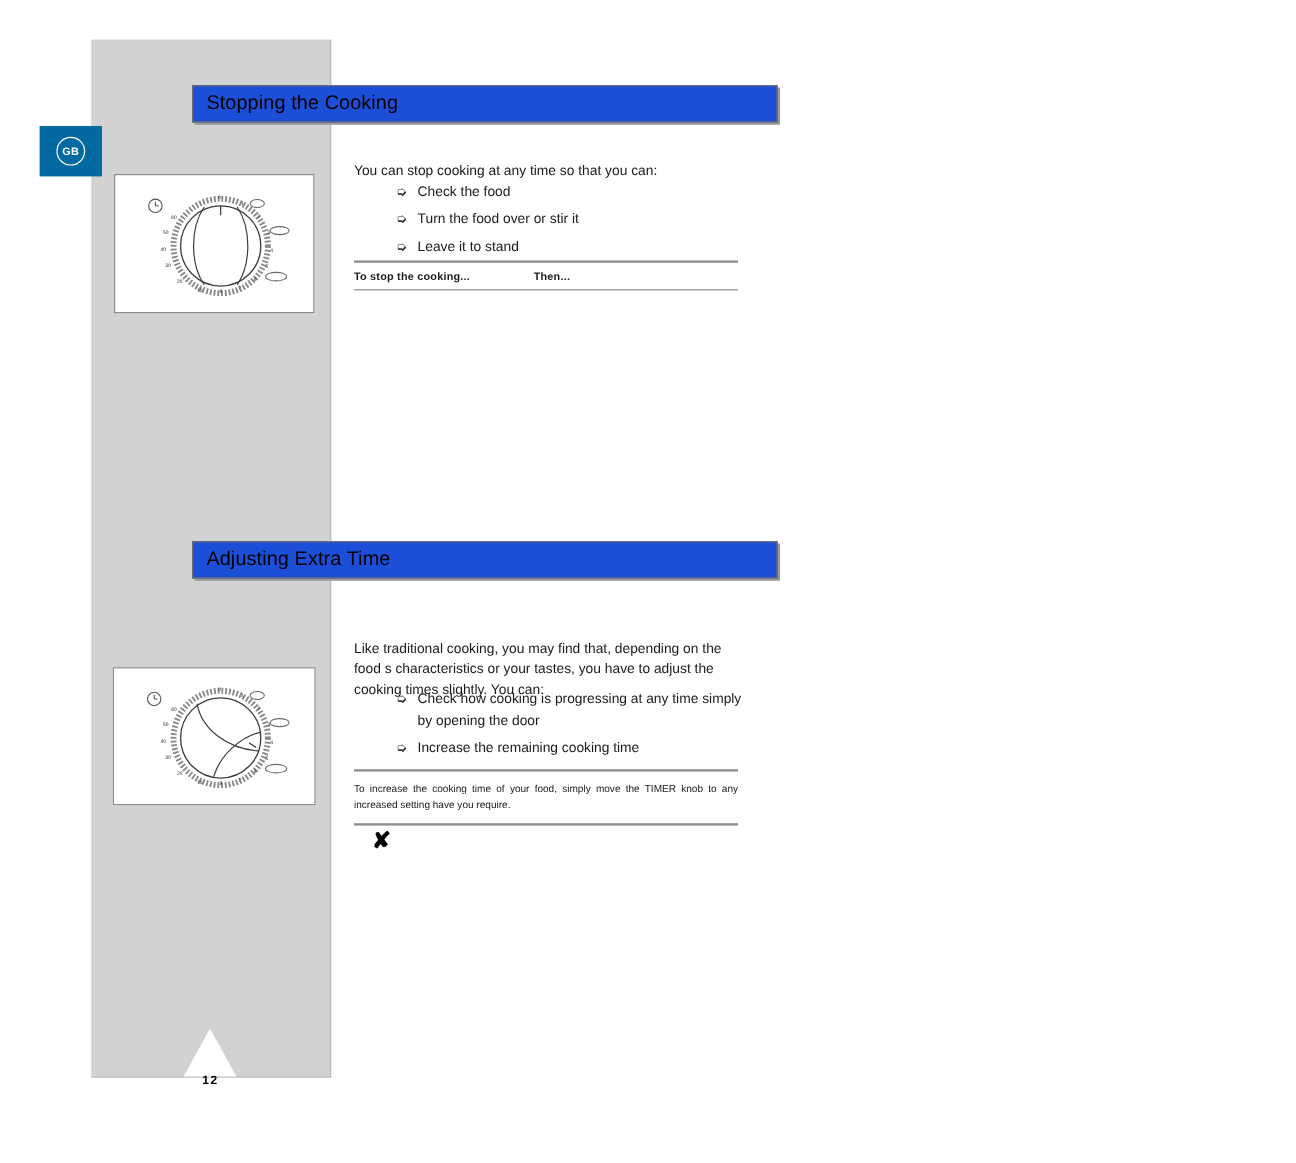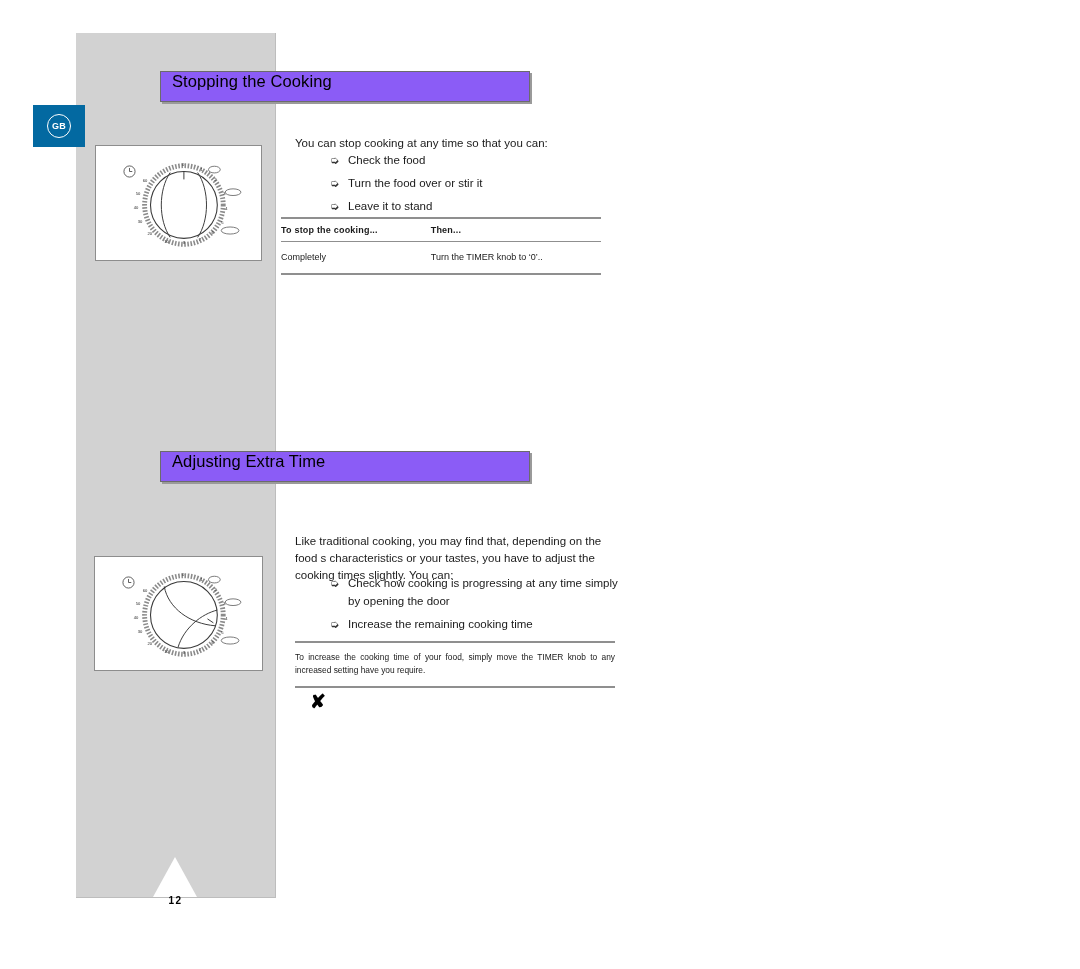--- a/index.html
+++ b/index.html
@@ -52,27 +52,28 @@
     display: flex;
     align-items: center;
     justify-content: center;
     letter-spacing: 0.3px;
   }
 
   
   .section-header {
     position: absolute;
     left: 160px;
-    width: 370px;
+    width: 488px;
     height: 31px;
-    background: #8b5cf6;
+    background: #1d4ed8;
     border: 1px solid #6b6b6b;
     box-shadow: 2px 2px 0 #9a9a9a;
     box-sizing: border-box;
     display: flex;
+    align-items: center;
   }
   .section-header .title {
     font-size: 16.5px;
     padding-left: 11px;
     color: #000000;
     letter-spacing: 0.1px;
   }
   #hdr-stopping { top: 71px; }
   #hdr-adjusting { top: 451px; }
 
@@ -127,21 +128,21 @@
     position: absolute;
     left: 0;
     top: -0.5px;
     font-size: 11px;
     color: #333333;
   }
 
   
   .data-table {
     position: absolute;
-    left: 281px;
+    left: 295px;
     top: 217px;
     width: 320px;
     border-collapse: collapse;
     font-size: 9px;
     color: #1a1a1a;
   }
   .data-table .rule-top td {
     border-top: 2px solid #8f8f8f;
     height: 0;
     padding: 0;
@@ -319,24 +320,20 @@
 
 <table class="data-table">
   <tbody>
     <tr class="rule-top">
         <td colspan="2"></td>
       </tr>
     <tr>
       <th class="c1">To stop the cooking...</th>
       <th class="c2">Then...</th>
     </tr>
-    <tr class="last">
-      <td class="c1">Completely</td>
-      <td class="c2">Turn the TIMER knob to ‘0’..</td>
-    </tr>
   </tbody>
 </table>
 
 <div class="section-header" id="hdr-adjusting">
   <span class="title">Adjusting Extra Time</span>
 </div>
 
 <div class="illus-box" id="illus-2">
   <svg class="clock-icon" viewBox="0 0 14 14">
     <circle cx="7" cy="7" r="6" fill="none" stroke="#555" stroke-width="1"></circle>

